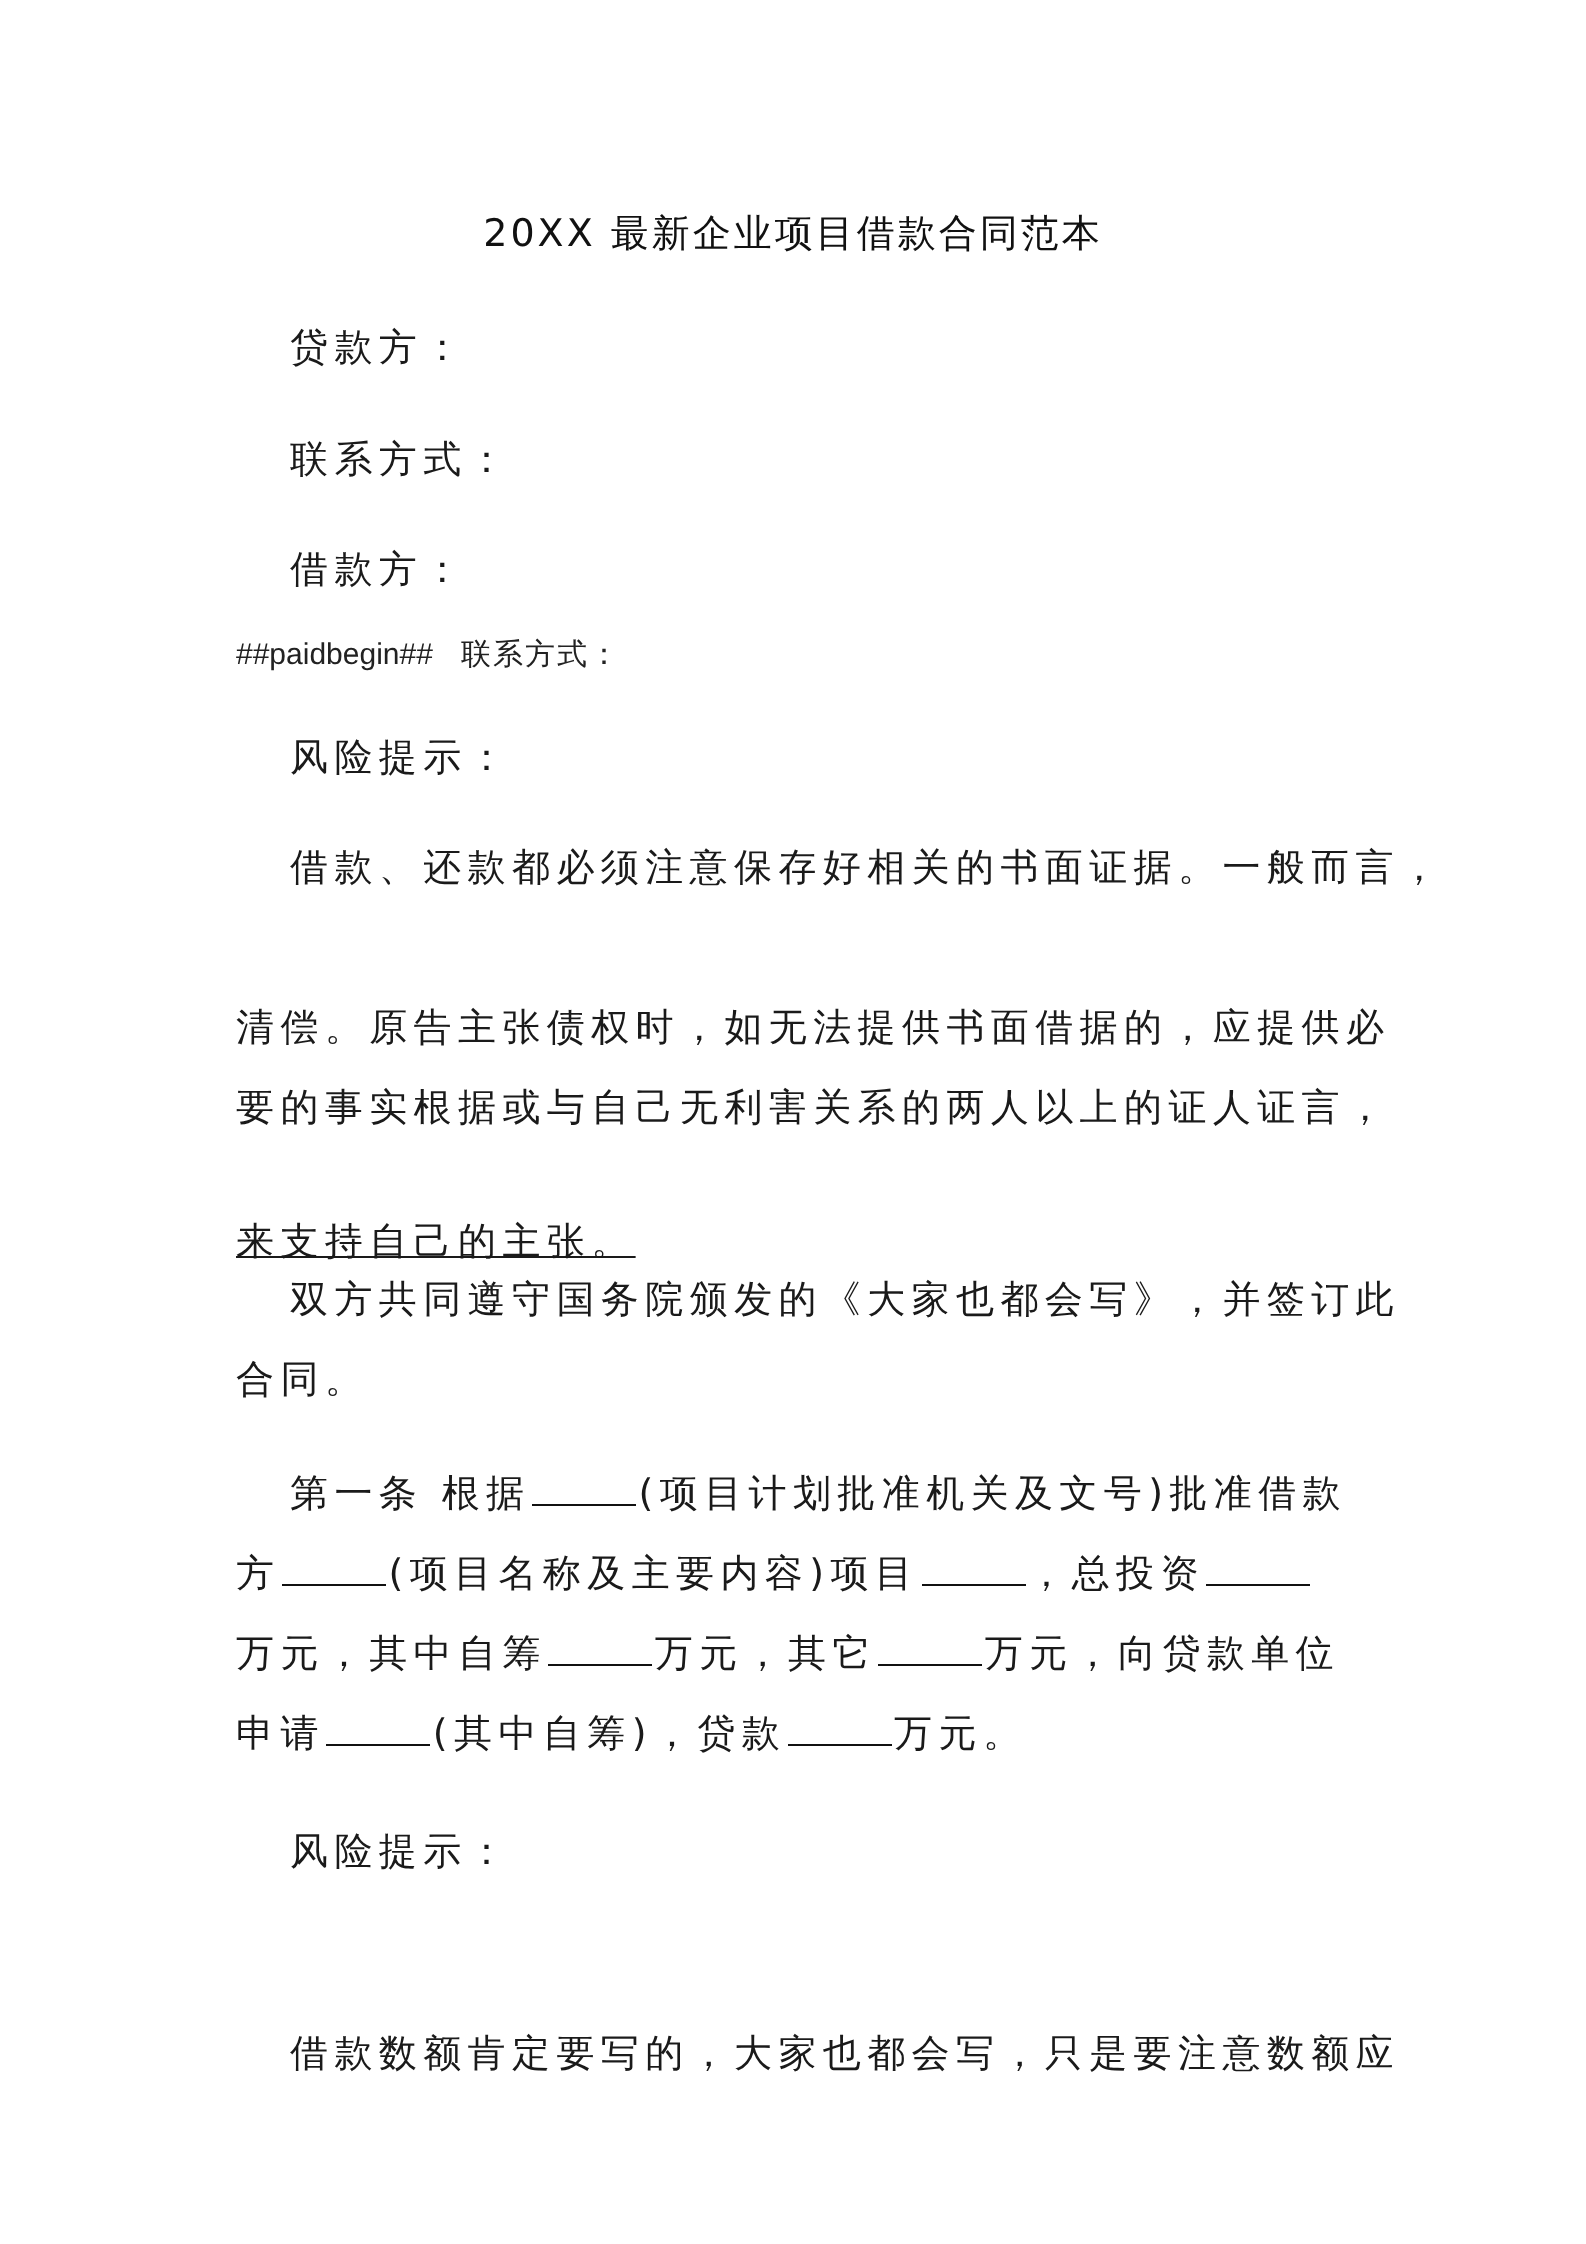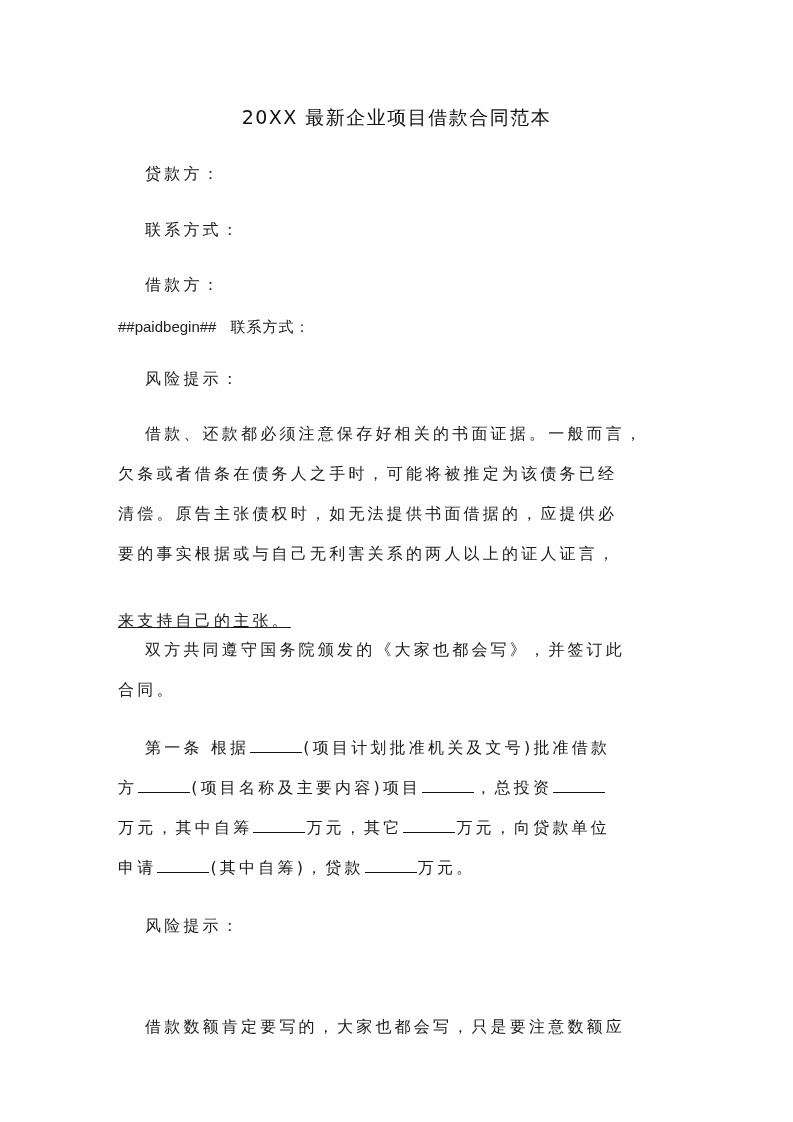--- a/index.html
+++ b/index.html
@@ -29,21 +29,21 @@
       text-align: center;
       font-size: 19px;
       letter-spacing: 1.5px;
       line-height: 26px;
       color: #111;
     }
     .line {
       position: absolute;
       left: 118px;
       width: 560px;
-      font-size: 16px;
+      font-size: 19px;
       line-height: 26px;
       letter-spacing: 3.2px;
       white-space: nowrap;
       color: #1a1a1a;
     }
     .indent { left: 145px; }
     .small {
       position: absolute;
       left: 118px;
       top: 319px;
@@ -75,21 +75,20 @@
   <div class="line indent" style="top:217px;">联系方式：</div>
   <div class="line indent" style="top:272px;">借款方：</div>
 
   <div class="small">
     <span class="marker">##paidbegin##</span><span class="gap"></span><span class="label">联系方式：</span>
   </div>
 
   <div class="line indent" style="top:366px;">风险提示：</div>
 
   <div class="line indent" style="top:421px;">借款、还款都必须注意保存好相关的书面证据。一般而言，</div>
-  <div class="line" style="top:461px;">欠条或者借条在债务人之手时，可能将被推定为该债务已经</div>
   <div class="line" style="top:501px;">清偿。原告主张债权时，如无法提供书面借据的，应提供必</div>
   <div class="line" style="top:541px;">要的事实根据或与自己无利害关系的两人以上的证人证言，</div>
   <div class="line" style="top:608px;text-decoration:underline;">来支持自己的主张。</div>
 
   <div class="line indent" style="top:637px;">双方共同遵守国务院颁发的《大家也都会写》，并签订此</div>
   <div class="line" style="top:677px;">合同。</div>
 
   <div class="line indent" style="top:734px;">
     <span>第一条  根据</span><span class="blank b6"></span><span>(项目计划批准机关及文号)批准借款</span>
   </div>

